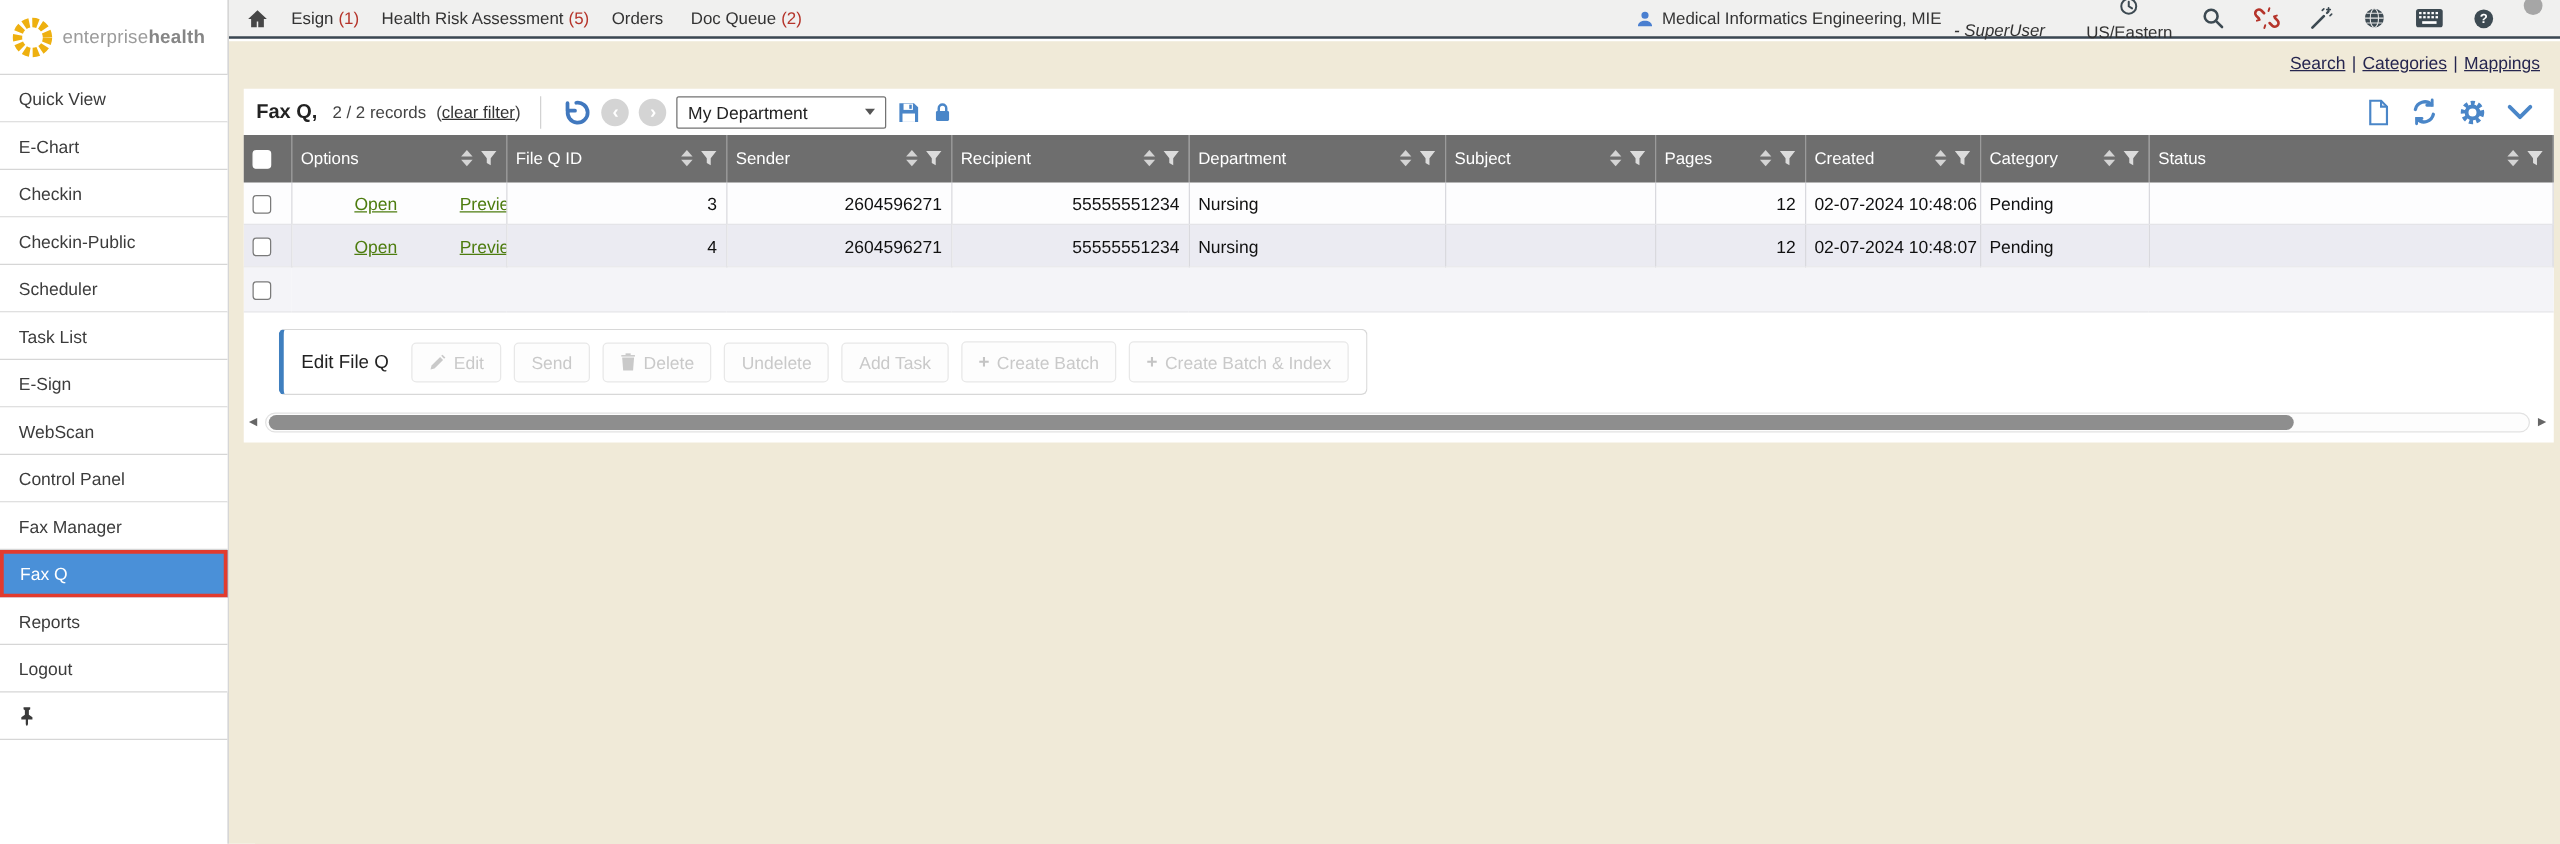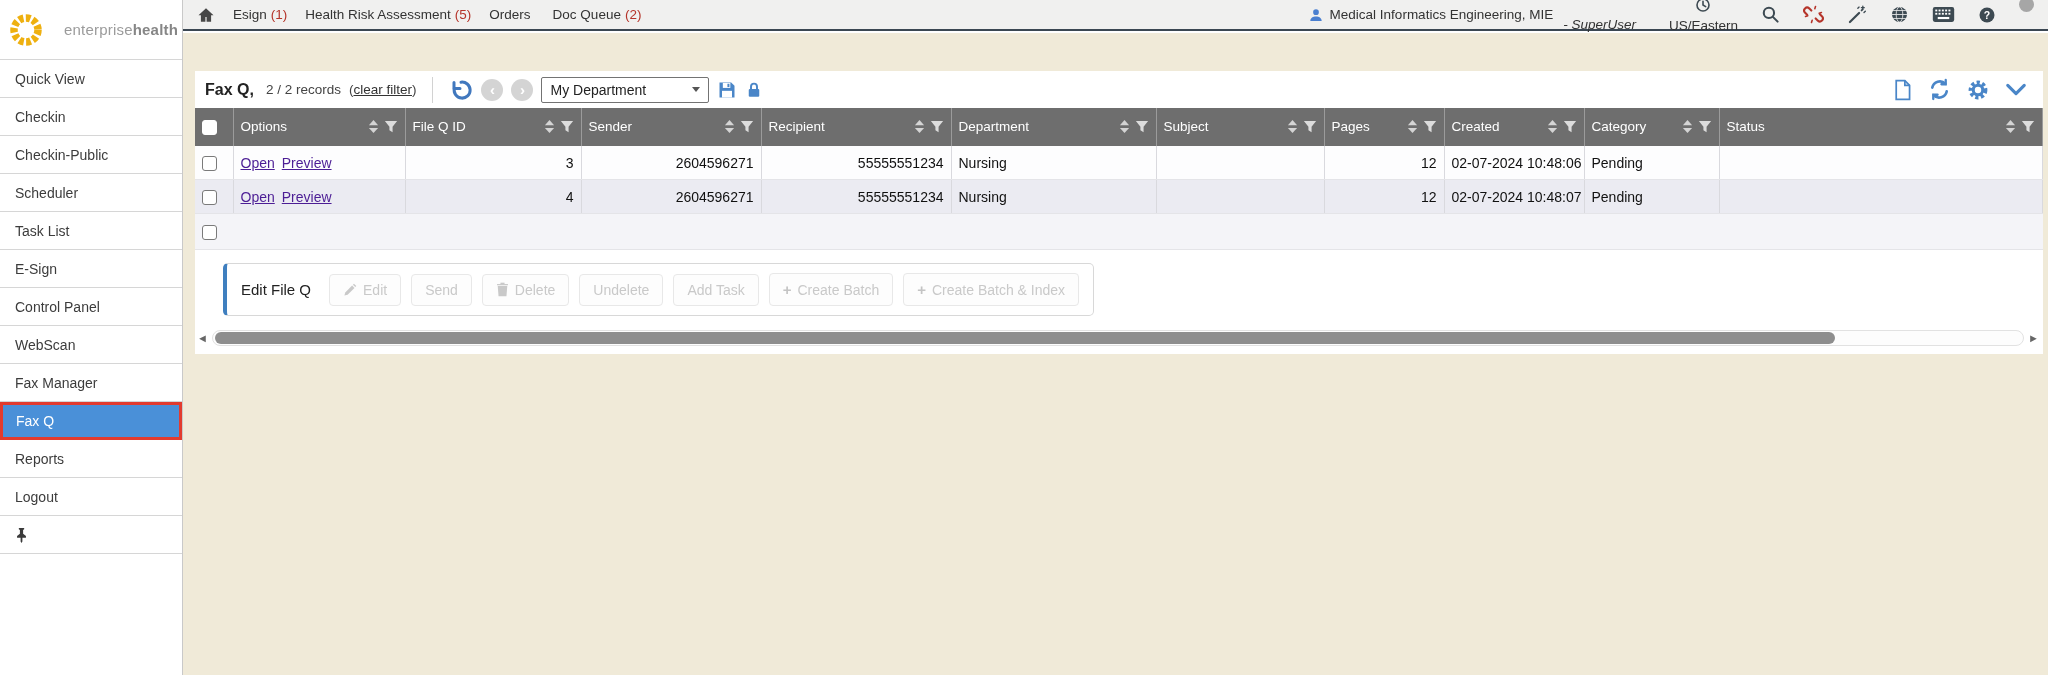--- a/index.html
+++ b/index.html
@@ -15,21 +15,21 @@
   .topbar .right { display:flex; gap:23px; }
   .topbar .acct { display:flex; align-items:center; gap:6px; }
   .role { font-style:italic; margin-left:4px;margin-top:19px; }
   .tz { display:flex; align-items:center; gap:5px; margin-left:10px;flex-direction:column; }
   .ticon { display:inline-flex; align-items:center; }
   .gray-dot { width:15px; height:15px; border-radius:50%; background:#a6a6a6; }
 
   
   .sidebar { position:absolute; left:0; top:0; width:183px; height:675px;
     background:#fff; border-right:1px solid #c9c9c9; z-index:5; }
-  .logo { height:60px; border-bottom:1px solid #d6d6d6; display:flex; align-items:center; padding-left:7px; gap:19px; }
+  .logo { height:60px; border-bottom:1px solid #d6d6d6; display:flex; align-items:center; padding-left:7px; gap:5px; }
   .logo-text { font-size:15px; color:#9b9b9b; letter-spacing:.2px; }
   .logo-text b { color:#868686; }
   .side-item { height:38px; display:flex; align-items:center; padding-left:15px;
     font-size:14px; color:#3c3c3c; border-bottom:1px solid #d6d6d6; cursor:pointer; background:#fff; }
   .side-item.active { background:#4a90d8; color:#fff; border:3px solid #e23b2e; padding-left:13px; }
   .pin-row { height:38px; display:flex; align-items:center; padding-left:15px; border-bottom:1px solid #d6d6d6; }
 
   
   .content { position:absolute; left:183px; top:33px; right:0; bottom:0; background:#f0ead8; }
   .quicklinks { text-align:right; padding:9px 16px 6px 0; font-size:14px; color:#26264f; }
@@ -56,21 +56,21 @@
   .grid th { background:#6e6e6e; color:#fff; font-weight:normal; font-size:13.5px; height:32px;
     border-right:1px solid #9b9b9b; padding:11px 7px; text-align:left; }
   .grid th .hflex { display:flex; align-items:center; gap:5px; }
   .grid th .hlabel { flex:1; overflow:hidden; white-space:nowrap; }
   .grid td { height:34px; font-size:14px; color:#111; border-right:1px solid #d9d9de;
     border-bottom:1px solid #e4e4e8; padding:0 7px; white-space:nowrap; overflow:hidden; }
   tr.row-a td { background:#fdfdfe; }
   tr.row-b td { background:#ebebf2; }
   tr.row-empty td { background:#f4f4f8; height:36px; border-right:none; }
   td.num, th.num { text-align:right; }
-  .cell-link { text-decoration:underline; color:#4c1d95; cursor:pointer; margin-right:7px; }
+  .cell-link { text-decoration:underline; color:#4d7c0f; cursor:pointer; margin-right:7px;margin-left:43px; }
   .cb { width:15px; height:15px; border:1.5px solid #7a7a7a; border-radius:3px; background:#fff; display:inline-block; vertical-align:middle; cursor:pointer; }
   th .cb { border-color:#fff; background:#fff; }
 
   
   .editbar { margin:13px 0 12px 28px; display:inline-flex; align-items:center; gap:10px;
     border:1px solid #d8d8d8; border-left:4px solid #3f7fbf; border-radius:5px; background:#fff; padding:9px 14px; }
   .edit-title { font-size:15px; color:#222; margin-right:8px; }
   .ebtn { display:inline-flex; align-items:center; gap:6px; padding:7px 13px; font-size:14px;
     color:#c9c9c9; background:#fdfdfd; border:1px solid #e8e8e8; border-radius:4px; cursor:default; font-family:"Liberation Sans",sans-serif; }
   .plus-glyph { font-weight:bold; color:#c4c4c4; font-size:15px; }
@@ -188,41 +188,45 @@
 <div class="sidebar">
   <div class="logo">
     <span>
       <svg width="38" height="38" viewBox="0 0 38 38">
           <circle cx="19" cy="19" r="12" fill="none" stroke="#eeb010" stroke-width="7.5" stroke-dasharray="4.6 2.4"></circle>
         </svg>
     </span>
     <span class="logo-text"><span>enterprise</span><b>health</b></span>
   </div>
   <div class="side-item">Quick View</div>
+  <div class="side-item">E-Chart</div>
   <div class="side-item">Checkin</div>
   <div class="side-item">Checkin-Public</div>
   <div class="side-item">Scheduler</div>
   <div class="side-item">Task List</div>
   <div class="side-item">E-Sign</div>
+  <div class="side-item">WebScan</div>
   <div class="side-item">Control Panel</div>
-  <div class="side-item">WebScan</div>
   <div class="side-item">Fax Manager</div>
   <div class="side-item active">Fax Q</div>
   <div class="side-item">Reports</div>
   <div class="side-item">Logout</div>
   <div class="pin-row">
     <span>
       <svg width="13" height="16" viewBox="0 0 14 18">
           <path d="M4 1h6v1.6l-1.2.9v4.2L12 10v2H8v4.2L7 18l-1-1.8V12H2v-2l3.2-2.3V3.5L4 2.6z" fill="#3a3a3a"></path>
         </svg>
     </span>
   </div>
 </div>
 
 <div class="content">
+  <div class="quicklinks">
+    <a>Search</a><span class="sep">|</span><a>Categories</a><span class="sep">|</span><a>Mappings</a>
+  </div>
 
   <div class="panel">
 
     
     <div class="ftoolbar">
       <span class="ftitle">Fax Q,</span>
       <span>2 / 2 records</span>
       <span>
         <span>(</span><a class="clear-link">clear filter</a><span>)</span>
       </span>

